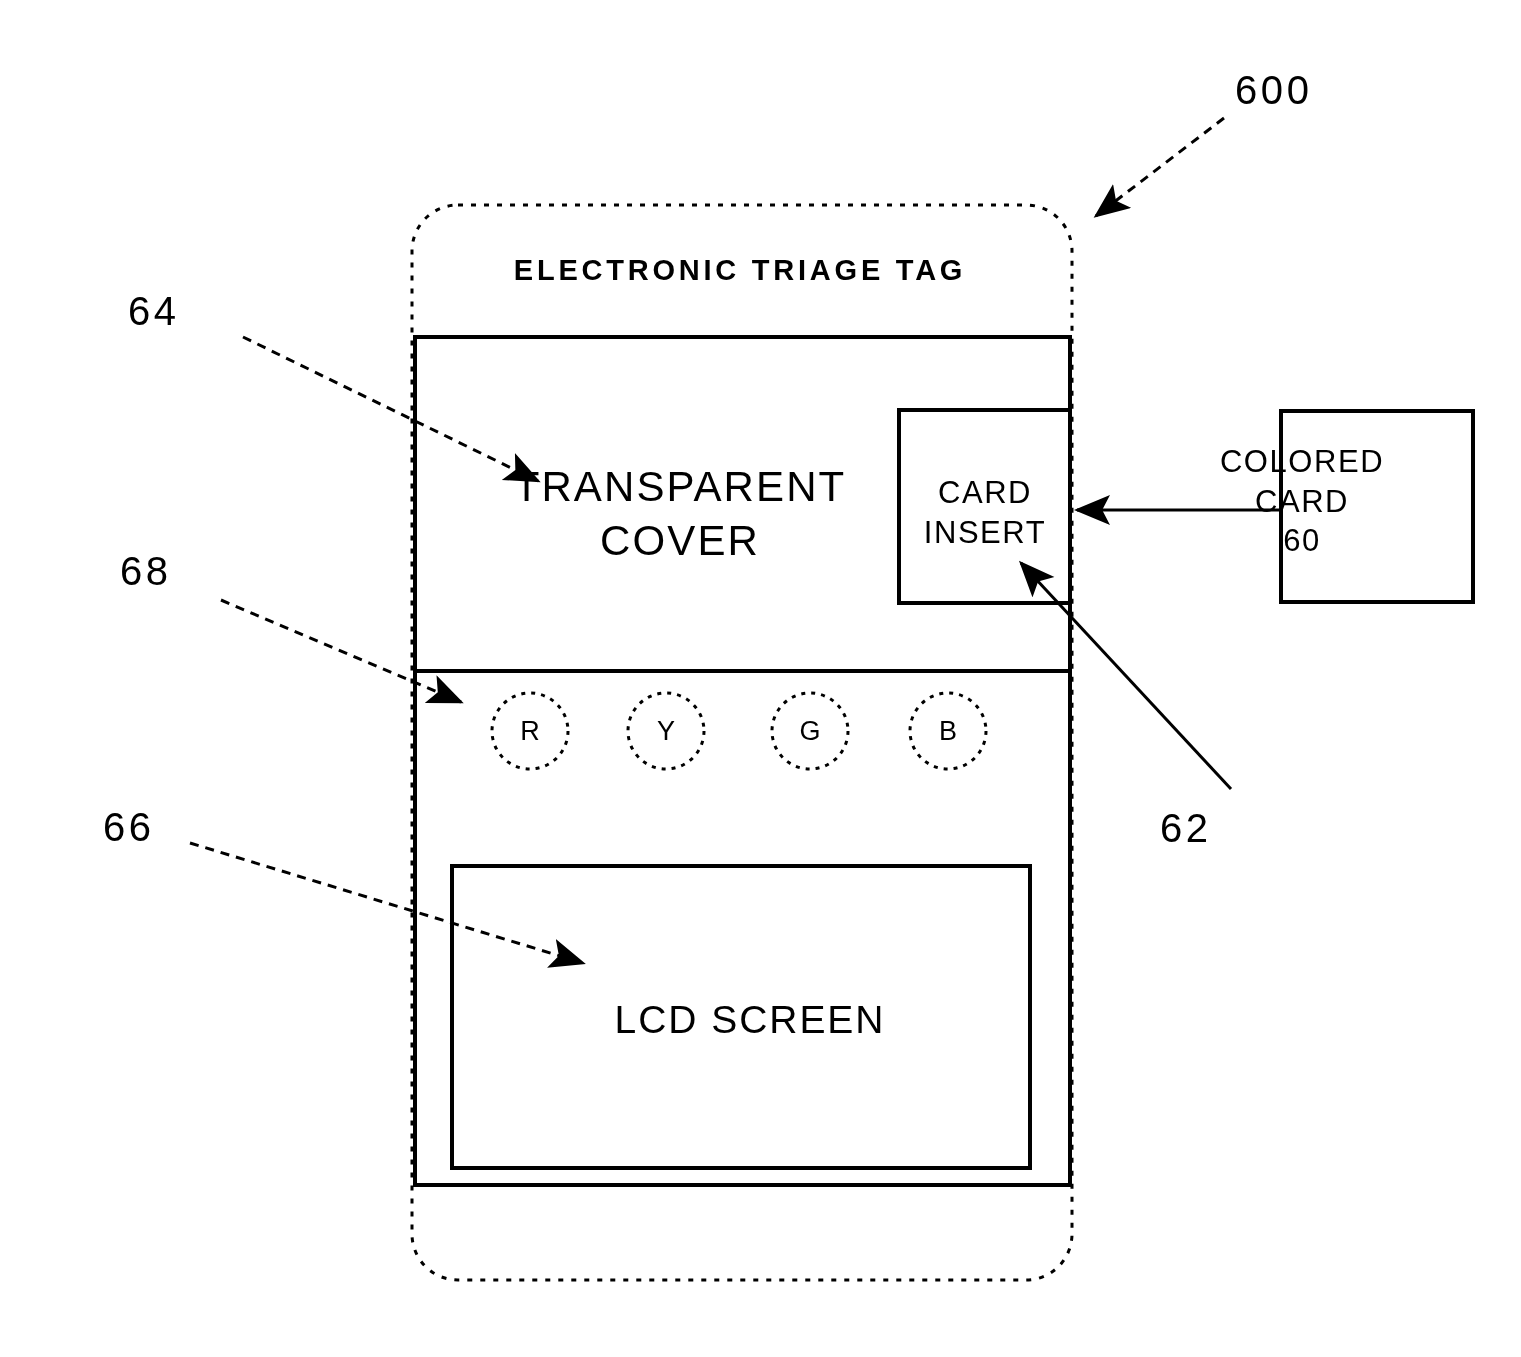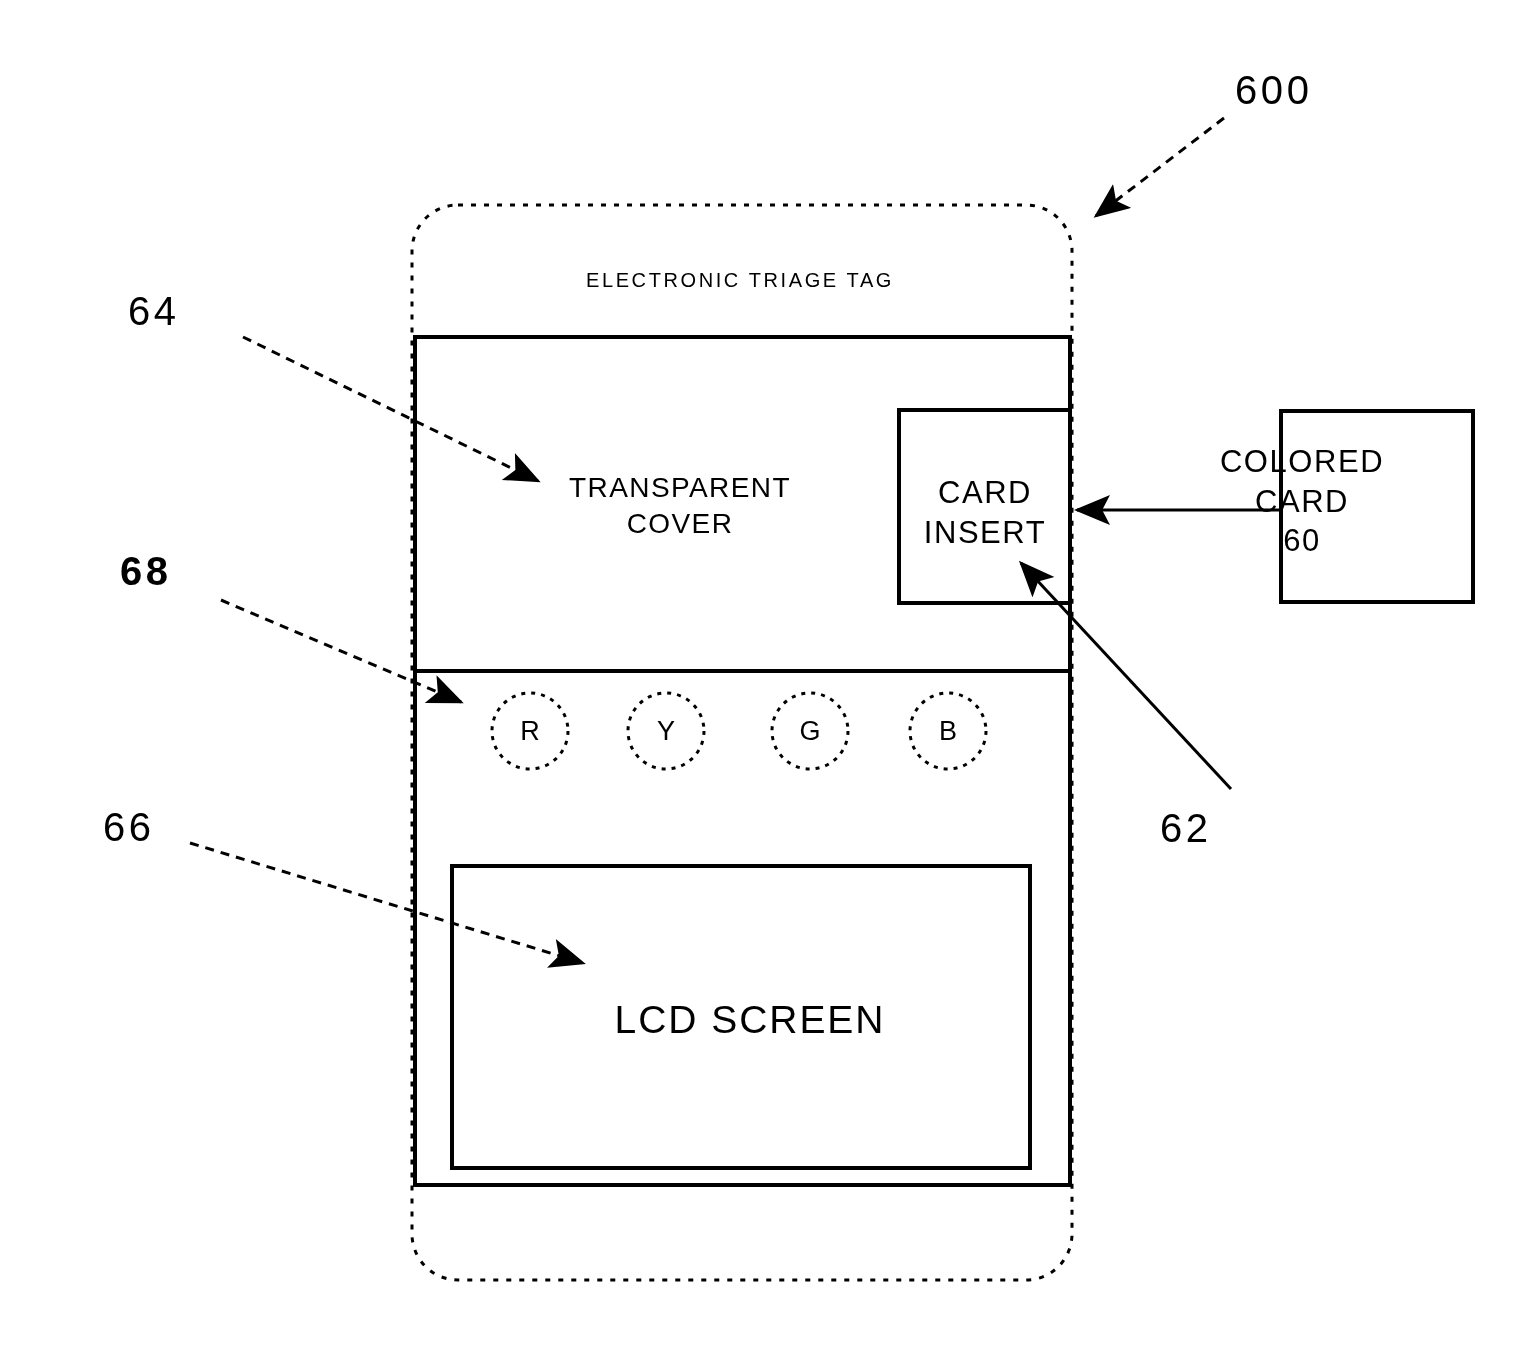--- a/index.html
+++ b/index.html
@@ -38,31 +38,32 @@
   .ref {
     position: absolute;
     font-size: 40px;
     letter-spacing: 0.09em;
     color: #000;
     white-space: pre;
   }
   
   #tag-title {
     left: 420px;
-    top: 268px;
+    top: 252px;
     width: 640px;
-    font-size: 20px;
+    font-size: 29px;
     letter-spacing: 0.13em;
+    font-weight: bold;
   }
   
   #cover-label {
     left: 480px;
-    top: 470px;
+    top: 460px;
     width: 400px;
-    font-size: 28px;
+    font-size: 42px;
     letter-spacing: 0.05em;
   }
   
   #card-insert-label {
     left: 900px;
     top: 473px;
     width: 170px;
     font-size: 31px;
     letter-spacing: 0.05em;
   }
@@ -89,21 +90,21 @@
     font-size: 27px;
     color: #000;
   }
   #btn-r-letter { left: 495px; top: 716px; }
   #btn-y-letter { left: 631px; top: 716px; }
   #btn-g-letter { left: 775px; top: 716px; }
   #btn-b-letter { left: 913px; top: 716px; }
 
   #ref-600 { left: 1235px; top: 68px; }
   #ref-64  { left: 128px;  top: 289px; }
-  #ref-68  { left: 120px;  top: 549px; font-weight: bold; }
+  #ref-68  { left: 120px;  top: 549px; }
   #ref-66  { left: 75px;   top: 805px; margin-left: 28px; }
   #ref-62  { left: 1160px; top: 806px; }
 </style>
 </head>
 <body>
 
 <div id="figure-root">
 
   <svg class="svg-layer" viewBox="0 0 1521 1357">
     <defs>

